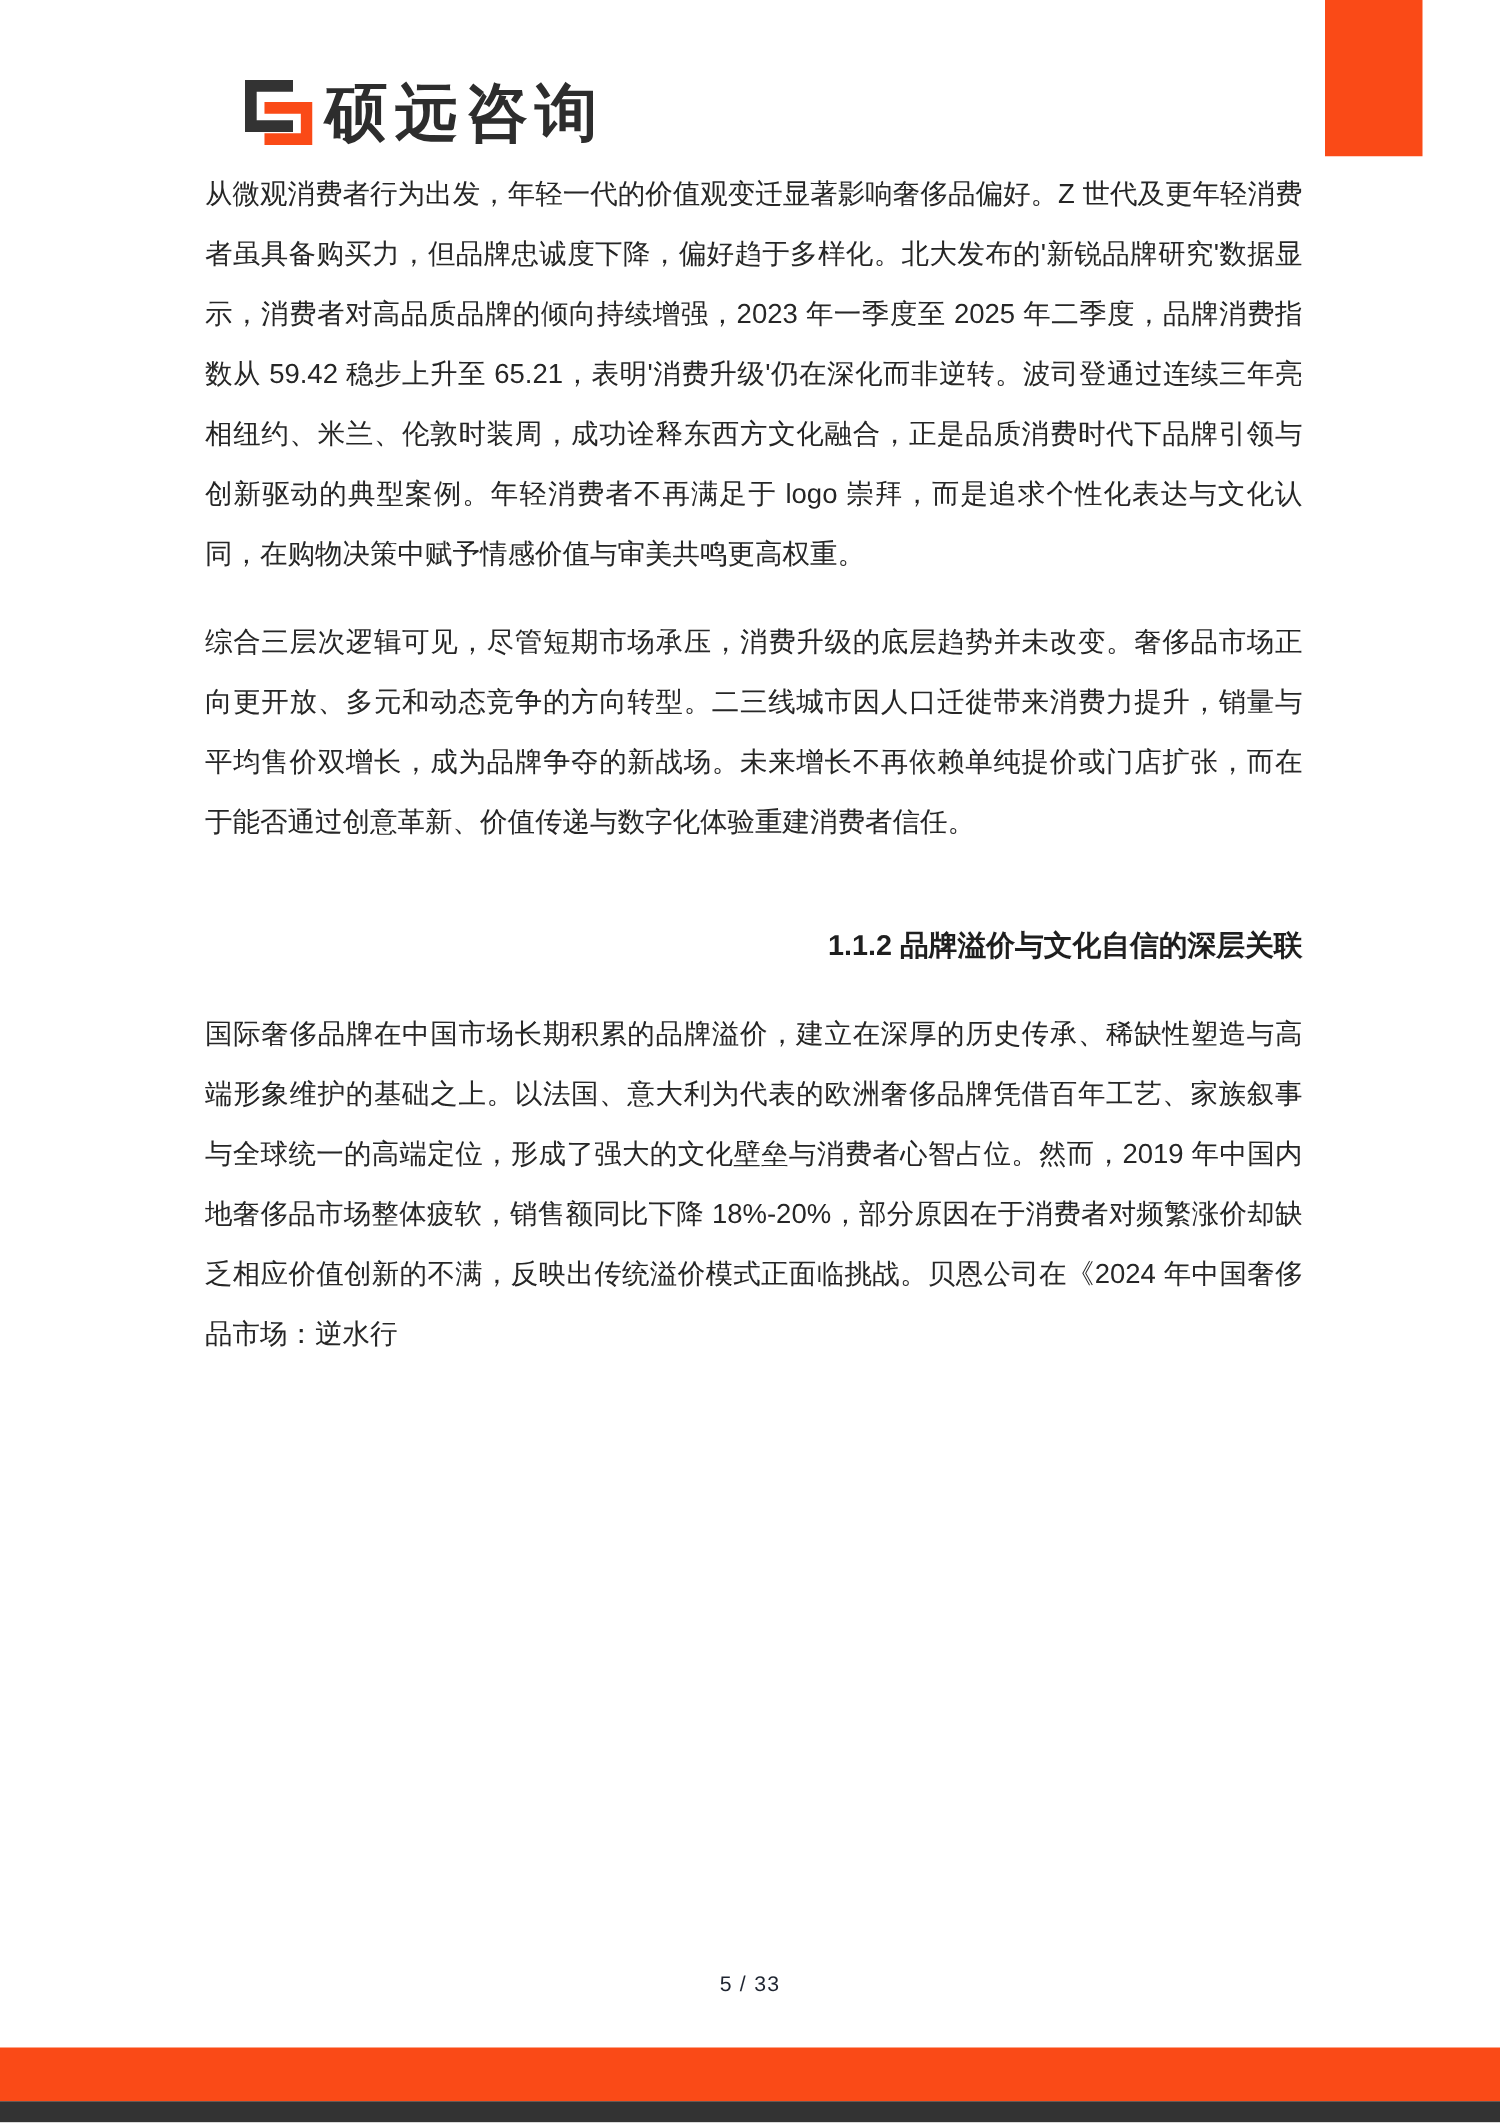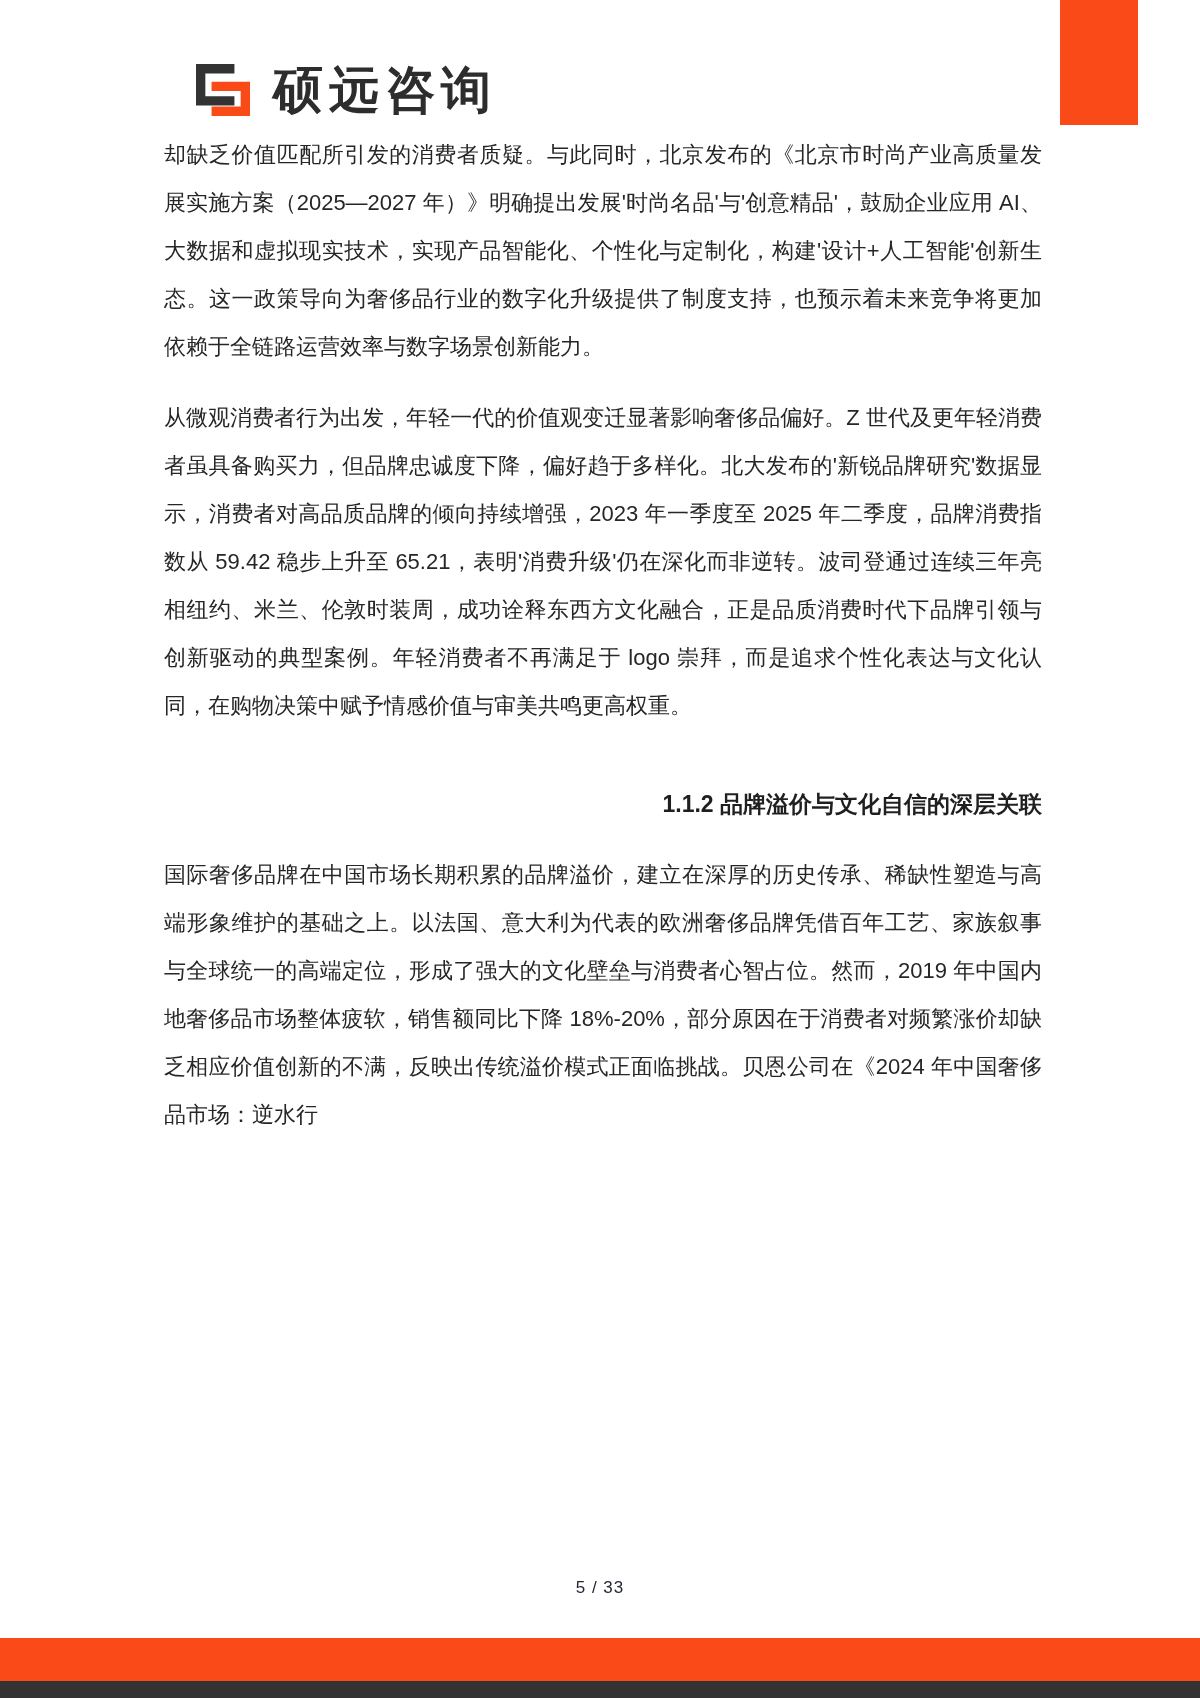--- a/index.html
+++ b/index.html
@@ -16,21 +16,21 @@
   }
   .accent-block {
     position: absolute;
     left: 1060px; top: 0;
     width: 78px; height: 125px;
     background: var(--accent);
   }
   .logo {
     position: absolute;
     left: 196px; top: 64px;
-    display: flex; align-items: center; gap: 23px;
+    display: flex; align-items: center; gap: 10px;
   }
   .logo svg { width: 54px; height: 52px; display: block; }
   .logo-text {
     font-size: 50px;
     font-weight: 700;
     color: #2d2d2d;
     letter-spacing: 6px;
     line-height: 1;
     white-space: nowrap;
   }
@@ -83,22 +83,22 @@
 
   <header class="logo">
     <svg viewBox="0 0 52 50" aria-hidden="true">
       <path d="M0 0 H37 V9 H9 V31 H37 V40 H0 Z" fill="#333333"></path>
       <path d="M15 17 H52 V50 H15 V41 H43 V26 H15 Z" style="fill:var(--accent)"></path>
     </svg>
     <span class="logo-text">硕远咨询</span>
   </header>
 
   <main class="content">
-    <p>却缺乏价值匹配所引发的消费者质疑。与此同时，北京发布的《北京市时尚产业高质量发展实施方案（2025—2027 年）》明确提出发展'时尚名品'与'创意精品'，鼓励企业应用 AI、大数据和虚拟现实技术，实现产品智能化、个性化与定制化，构建'设计+人工智能'创新生态。这一政策导向为奢侈品行业的数字化升级提供了制度支持，也预示着未来竞争将更加依赖于全链路运营效率与数字场景创新能力。</p>
     <p>从微观消费者行为出发，年轻一代的价值观变迁显著影响奢侈品偏好。Z 世代及更年轻消费者虽具备购买力，但品牌忠诚度下降，偏好趋于多样化。北大发布的'新锐品牌研究'数据显示，消费者对高品质品牌的倾向持续增强，2023 年一季度至 2025 年二季度，品牌消费指数从 59.42 稳步上升至 65.21，表明'消费升级'仍在深化而非逆转。波司登通过连续三年亮相纽约、米兰、伦敦时装周，成功诠释东西方文化融合，正是品质消费时代下品牌引领与创新驱动的典型案例。年轻消费者不再满足于 logo 崇拜，而是追求个性化表达与文化认同，在购物决策中赋予情感价值与审美共鸣更高权重。</p>
+    <p>综合三层次逻辑可见，尽管短期市场承压，消费升级的底层趋势并未改变。奢侈品市场正向更开放、多元和动态竞争的方向转型。二三线城市因人口迁徙带来消费力提升，销量与平均售价双增长，成为品牌争夺的新战场。未来增长不再依赖单纯提价或门店扩张，而在于能否通过创意革新、价值传递与数字化体验重建消费者信任。</p>
     <h3 class="section-heading">1.1.2 品牌溢价与文化自信的深层关联</h3>
     <p>国际奢侈品牌在中国市场长期积累的品牌溢价，建立在深厚的历史传承、稀缺性塑造与高端形象维护的基础之上。以法国、意大利为代表的欧洲奢侈品牌凭借百年工艺、家族叙事与全球统一的高端定位，形成了强大的文化壁垒与消费者心智占位。然而，2019 年中国内地奢侈品市场整体疲软，销售额同比下降 18%-20%，部分原因在于消费者对频繁涨价却缺乏相应价值创新的不满，反映出传统溢价模式正面临挑战。贝恩公司在《2024 年中国奢侈品市场：逆水行</p>
   </main>
 
   <div class="page-number">5 / 33</div>
 
   <div class="footer-bar-orange"></div>
   <div class="footer-bar-dark"></div>
 
 </div>

